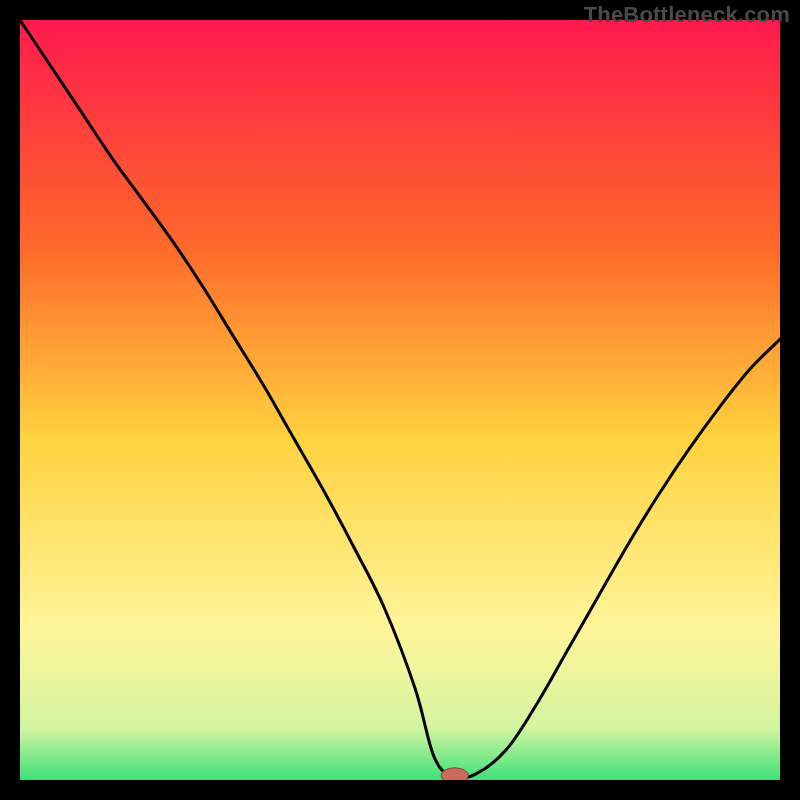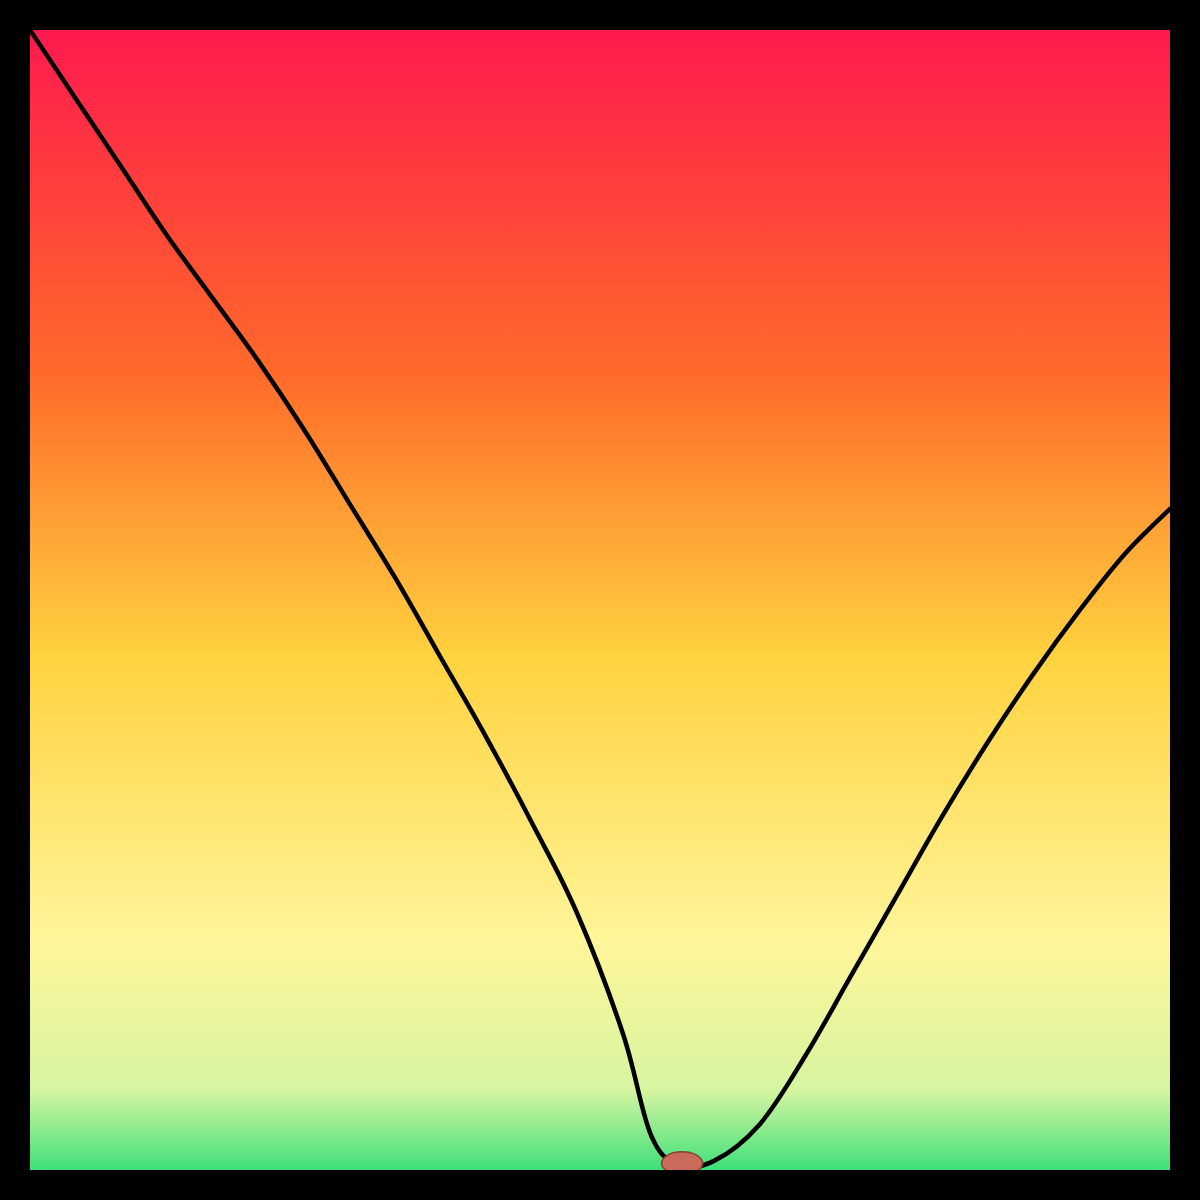--- a/index.html
+++ b/index.html
@@ -37,20 +37,21 @@
   }
   svg {
     display: block;
   }
 </style>
 </head>
 <body>
 
 <div class="frame">
 
+  <div class="watermark">TheBottleneck.com</div>
 
   <div class="plot-wrap">
     <svg id="chart-svg" width="760" height="760" viewBox="0 0 760 760">
       <defs>
         <linearGradient id="bg-grad" x1="0" y1="0" x2="0" y2="1">
           <stop id="g0" offset="0%" stop-color="#ff1a4d"></stop>
           <stop id="g1" offset="30%" stop-color="#ff6a2a"></stop>
           <stop id="g2" offset="55%" stop-color="#ffd23f"></stop>
           <stop id="g3" offset="80%" stop-color="#fff59a"></stop>
           <stop id="g4" offset="93%" stop-color="#d6f5a0"></stop>

